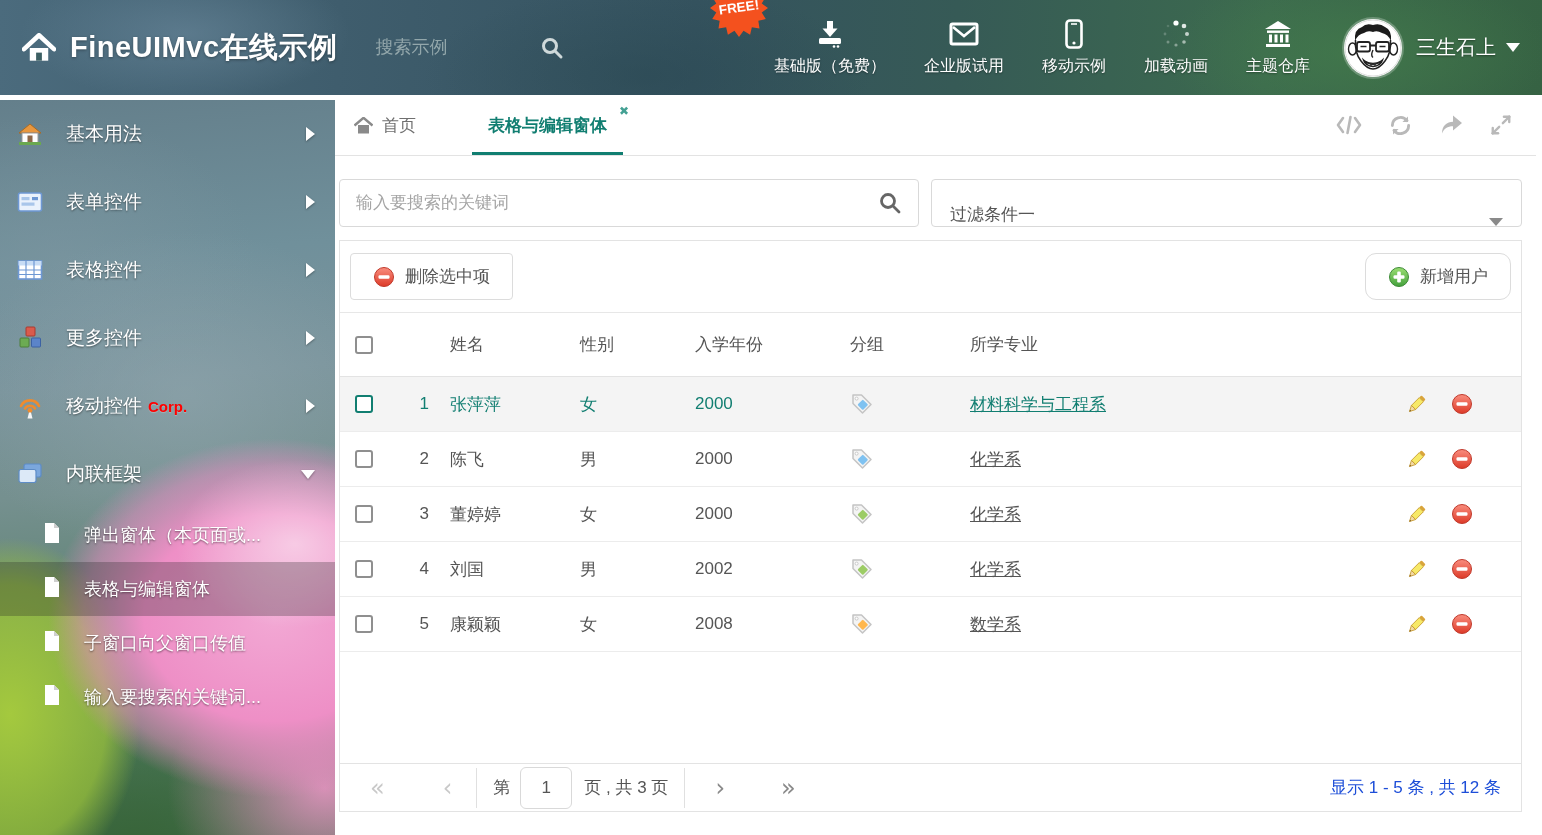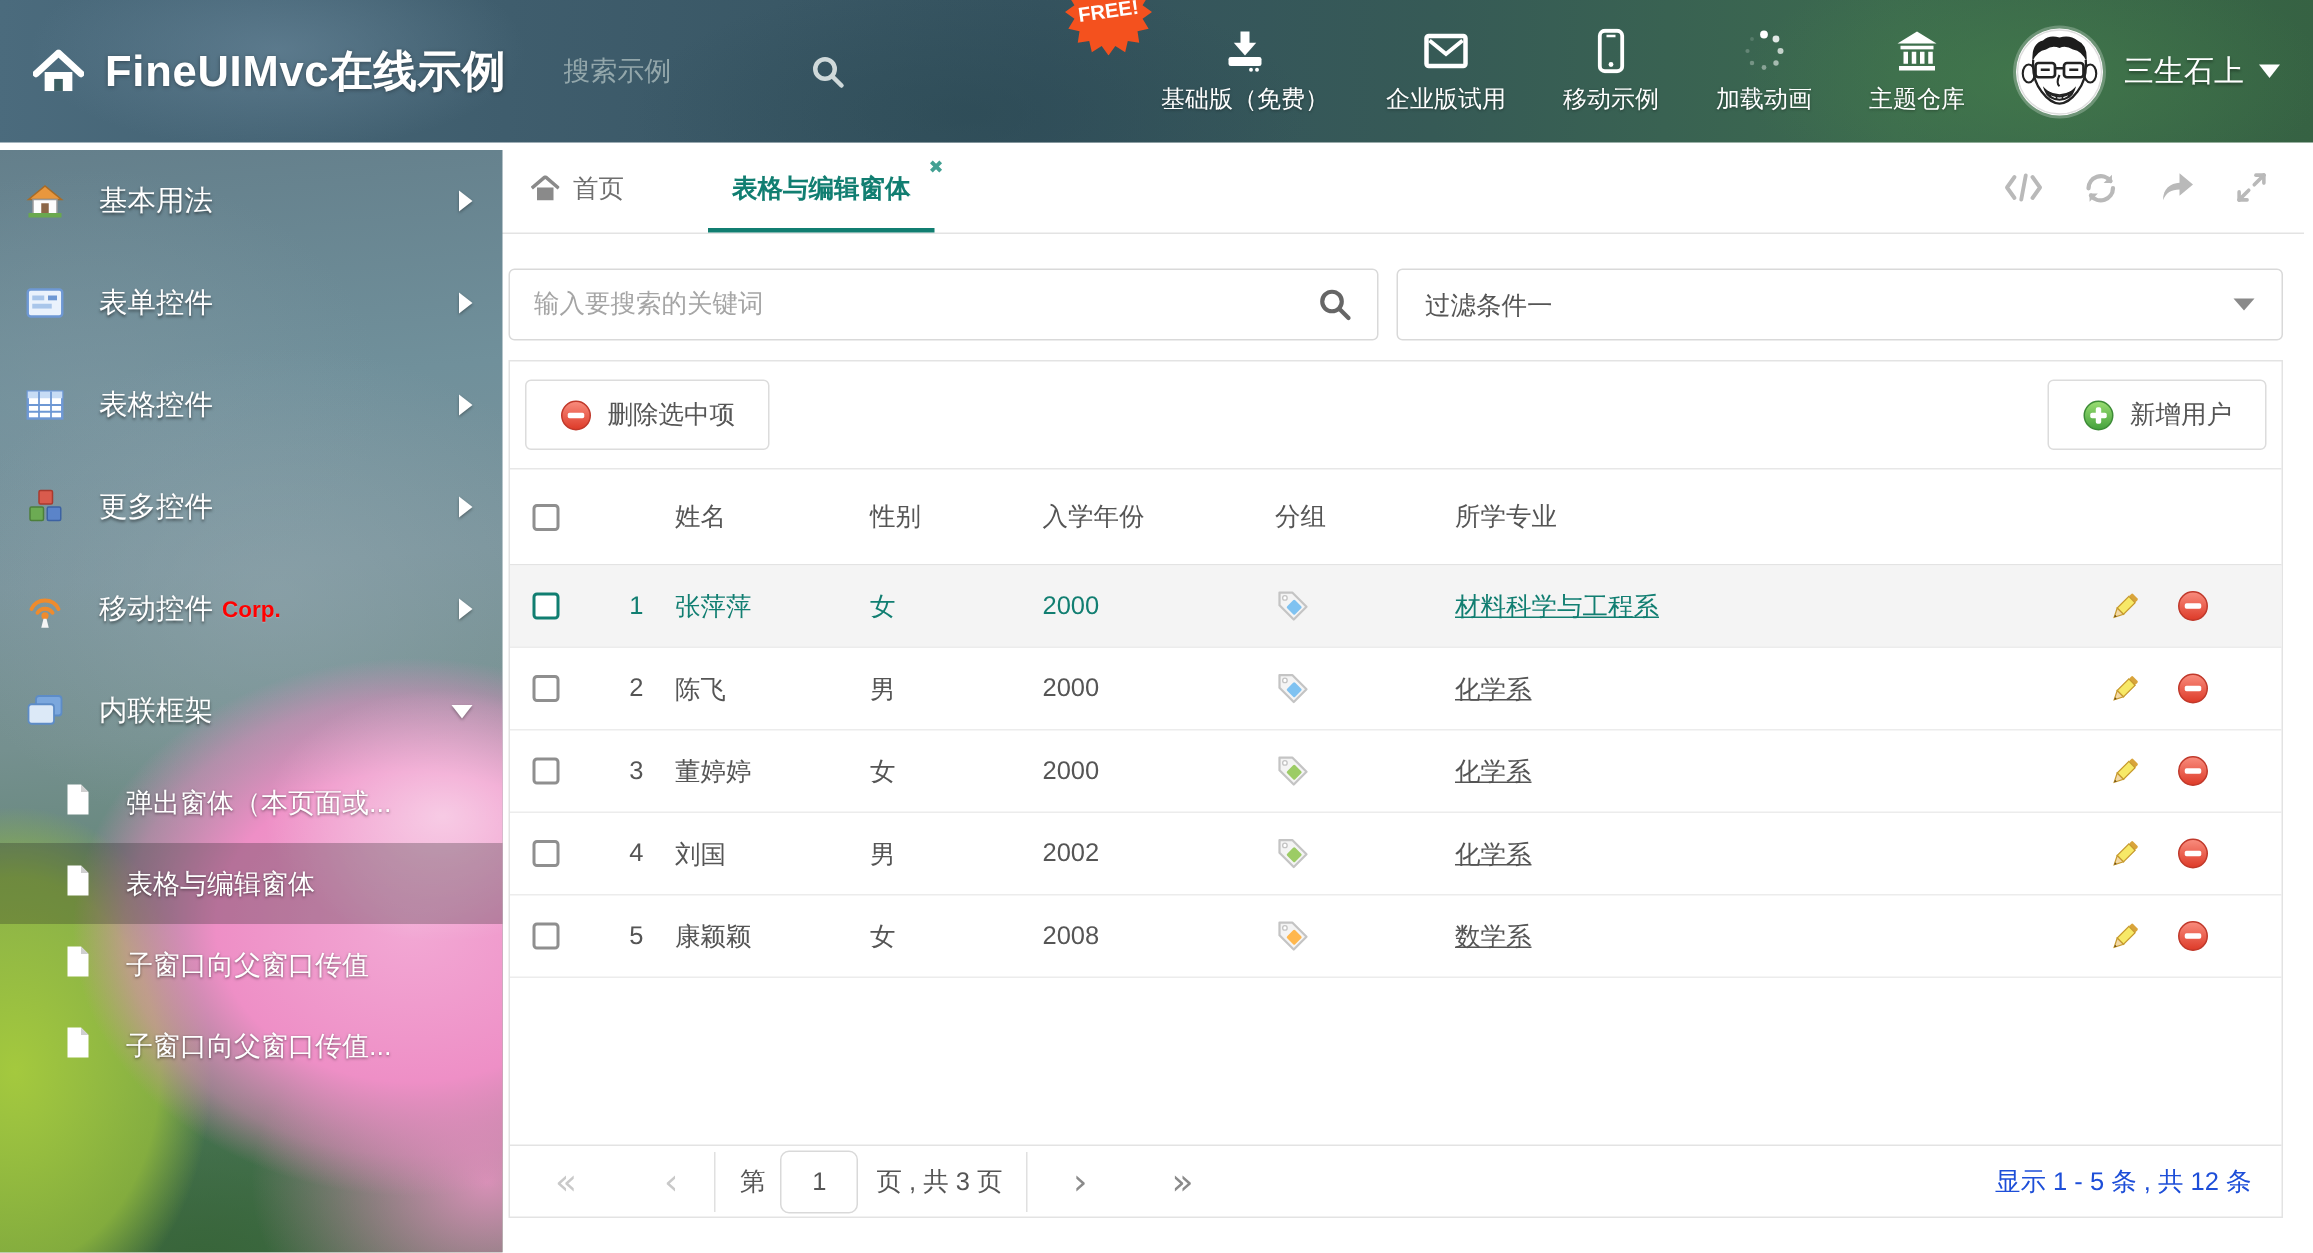--- a/index.html
+++ b/index.html
@@ -84,32 +84,32 @@
 
   .filter-row{ display:flex; margin:23px 14px 12px 10px; gap:12px; }
   .search-box{
     width:580px; height:48px; border:1px solid #d9d9d9; border-radius:4px;
     display:flex; align-items:center; padding:0 16px; background:#fff;
   }
   .search-box input{ flex:1; border:none; outline:none; font-size:17px; color:#555; font-family:inherit; }
   .search-box input::placeholder{ color:#a5a5a5; }
   .dropdown{
     flex:1; height:48px; border:1px solid #d9d9d9; border-radius:4px;
-    display:flex; align-items:center; padding:0 18px; background:#fff; cursor:pointer;
+    display:flex; align-items:flex-end; padding:0 18px; background:#fff; cursor:pointer;
   }
   .dropdown .dd-value{ font-size:17px; color:#555; }
   .dd-caret{ margin-left:auto; width:0; height:0; border-left:7px solid transparent; border-right:7px solid transparent; border-top:8px solid #8a8a8a; }
 
   .panel{ margin:13px 14px 0 10px; height:572px; border:1px solid #e3e3e3; display:flex; flex-direction:column; background:#fff; }
   .grid-toolbar{ height:72px; border-bottom:1px solid #e7e7e7; display:flex; align-items:center; padding:0 10px; }
   .btn{
     height:47px; background:#fff; border:1px solid #dcdcdc; border-radius:4px;
     display:flex; align-items:center; gap:10px; padding:0 22px; font-size:17px; color:#555; cursor:pointer;
   }
-  .btn.right{ margin-left:auto; }
+  .btn.right{ margin-left:auto;border-radius:11px; }
 
   .thead{ height:64px; border-bottom:1px solid #e3e3e3; display:flex; align-items:center; font-size:17px; color:#555; }
   .trow{ height:55px; border-bottom:1px solid #ececec; display:flex; align-items:center; font-size:17px; color:#555; }
   .trow.sel{ background:#f4f4f4; color:#117e71; }
   .c-check{ width:55px; padding-left:15px; display:flex; align-items:center; }
   .cb{ width:18px; height:18px; border:2px solid #8f8f8f; border-radius:3px; background:#fff; cursor:pointer; display:block; }
   .trow.sel .cb{ border-color:#117e71; }
   .c-num{ width:40px; text-align:right; padding-right:6px; }
   .c-name{ width:140px; padding-left:15px; }
   .c-gender{ width:110px; padding-left:5px; }
@@ -354,21 +354,21 @@
       </span>
       <span class="s-label">子窗口向父窗口传值</span>
     </div>
     <div class="side-subitem">
       <span class="f-icon">
         <svg width="20" height="22" viewBox="0 0 20 22">
             <path d="M3 1 H12 L17 6 V21 H3 Z" fill="#fff"></path>
             <path d="M12 1 L17 6 H12 Z" fill="#cfcfcf"></path>
           </svg>
       </span>
-      <span class="s-label">子窗口向父窗口传值...</span>
+      <span class="s-label">输入要搜索的关键词...</span>
     </div>
   </aside>
 
   <section class="main">
 
     <div class="tabbar">
       <div class="tab-home">
         <svg width="19" height="17" viewBox="0 0 19 17">
           <path d="M0.5 8.5 L9.5 0.8 L18.5 8.5" fill="none" stroke="#8a8a8a" stroke-width="2.4"></path>
           <rect x="4" y="8" width="11" height="8.5" fill="#8a8a8a"></rect>

